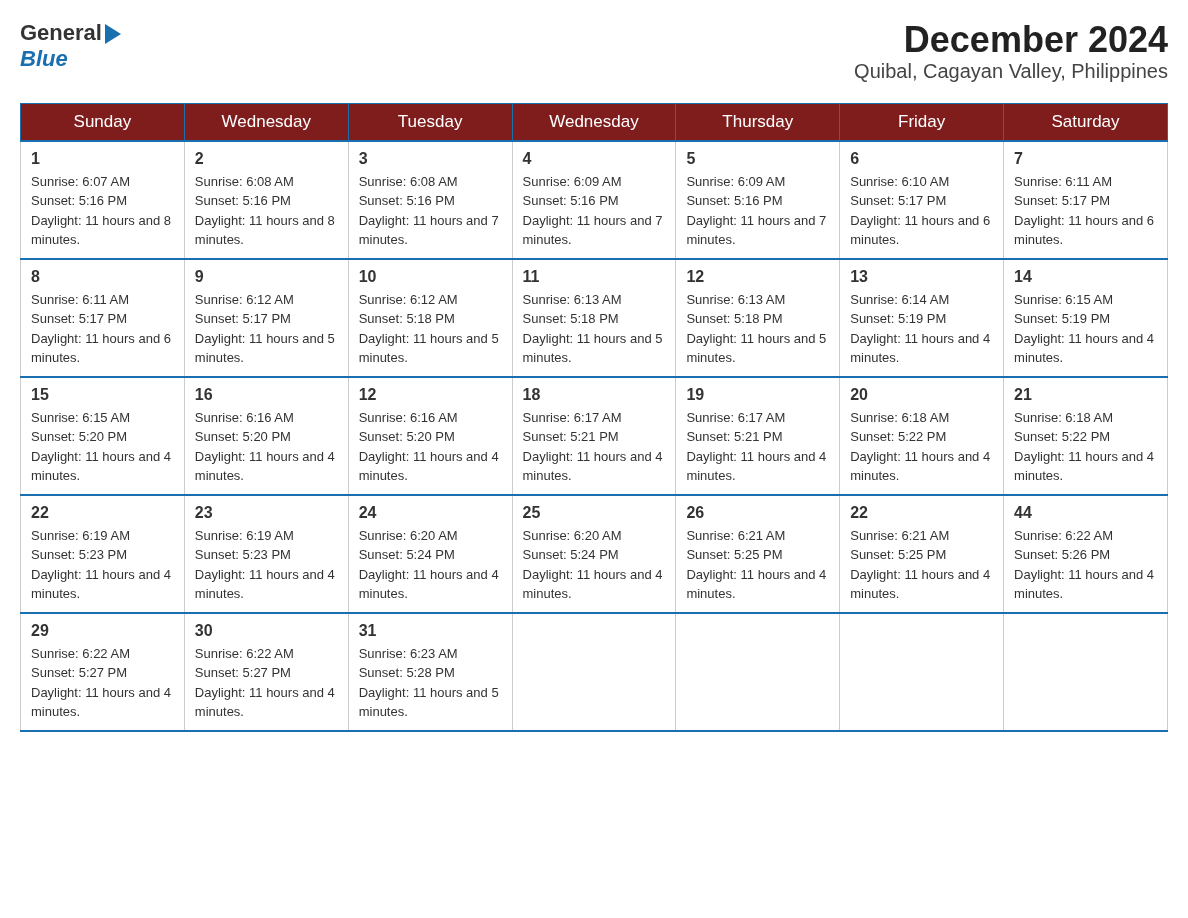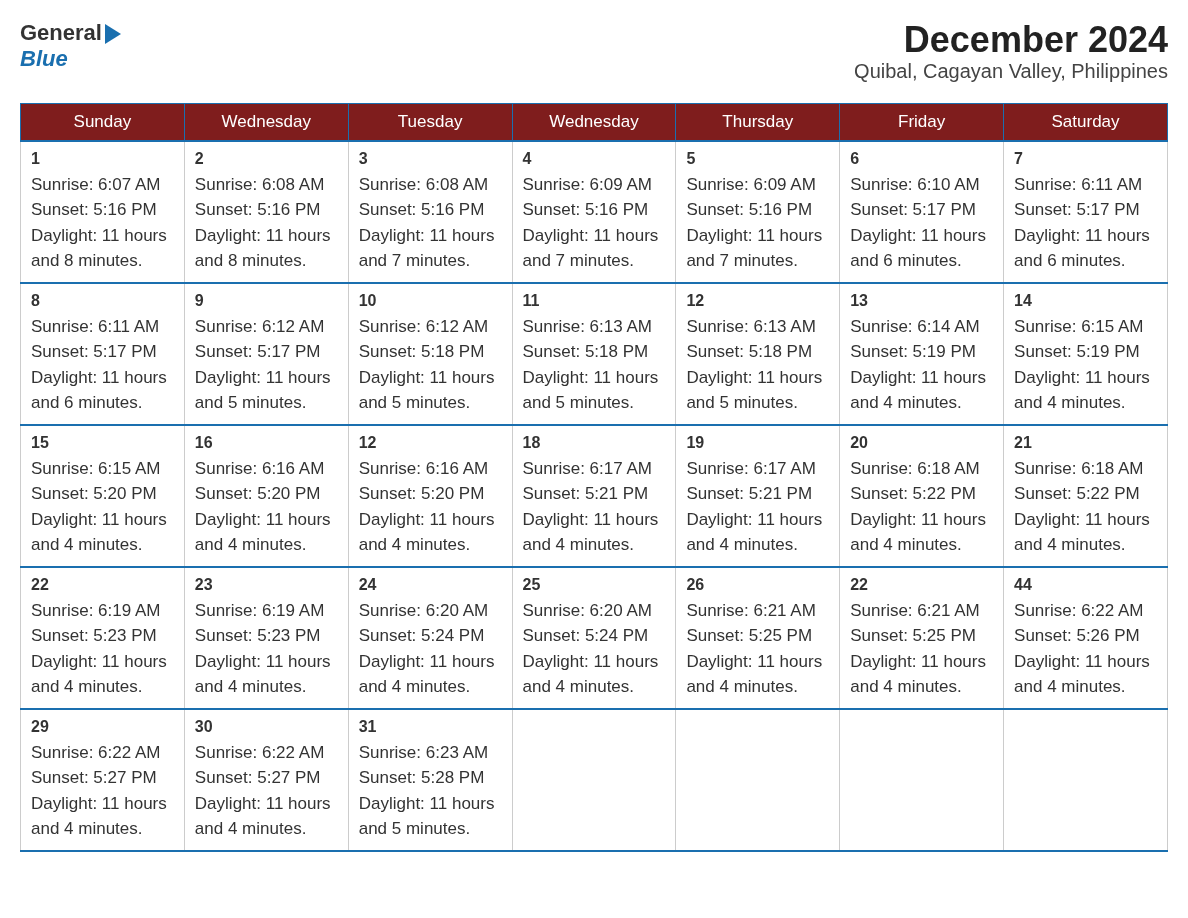--- a/index.html
+++ b/index.html
@@ -66,21 +66,21 @@
     .calendar tr {
       border-bottom: 2px solid #1a6faf;
     }
     .day-number {
       font-size: 16px;
       font-weight: bold;
       display: block;
       margin-bottom: 4px;
     }
     .day-info {
-      font-size: 17px;
+      font-size: 13px;
       line-height: 1.5;
     }
     .empty-cell {
       background: #fff;
     }
     .logo-wrapper {
       display: flex;
       flex-direction: column;
       align-items: flex-start;
     }

